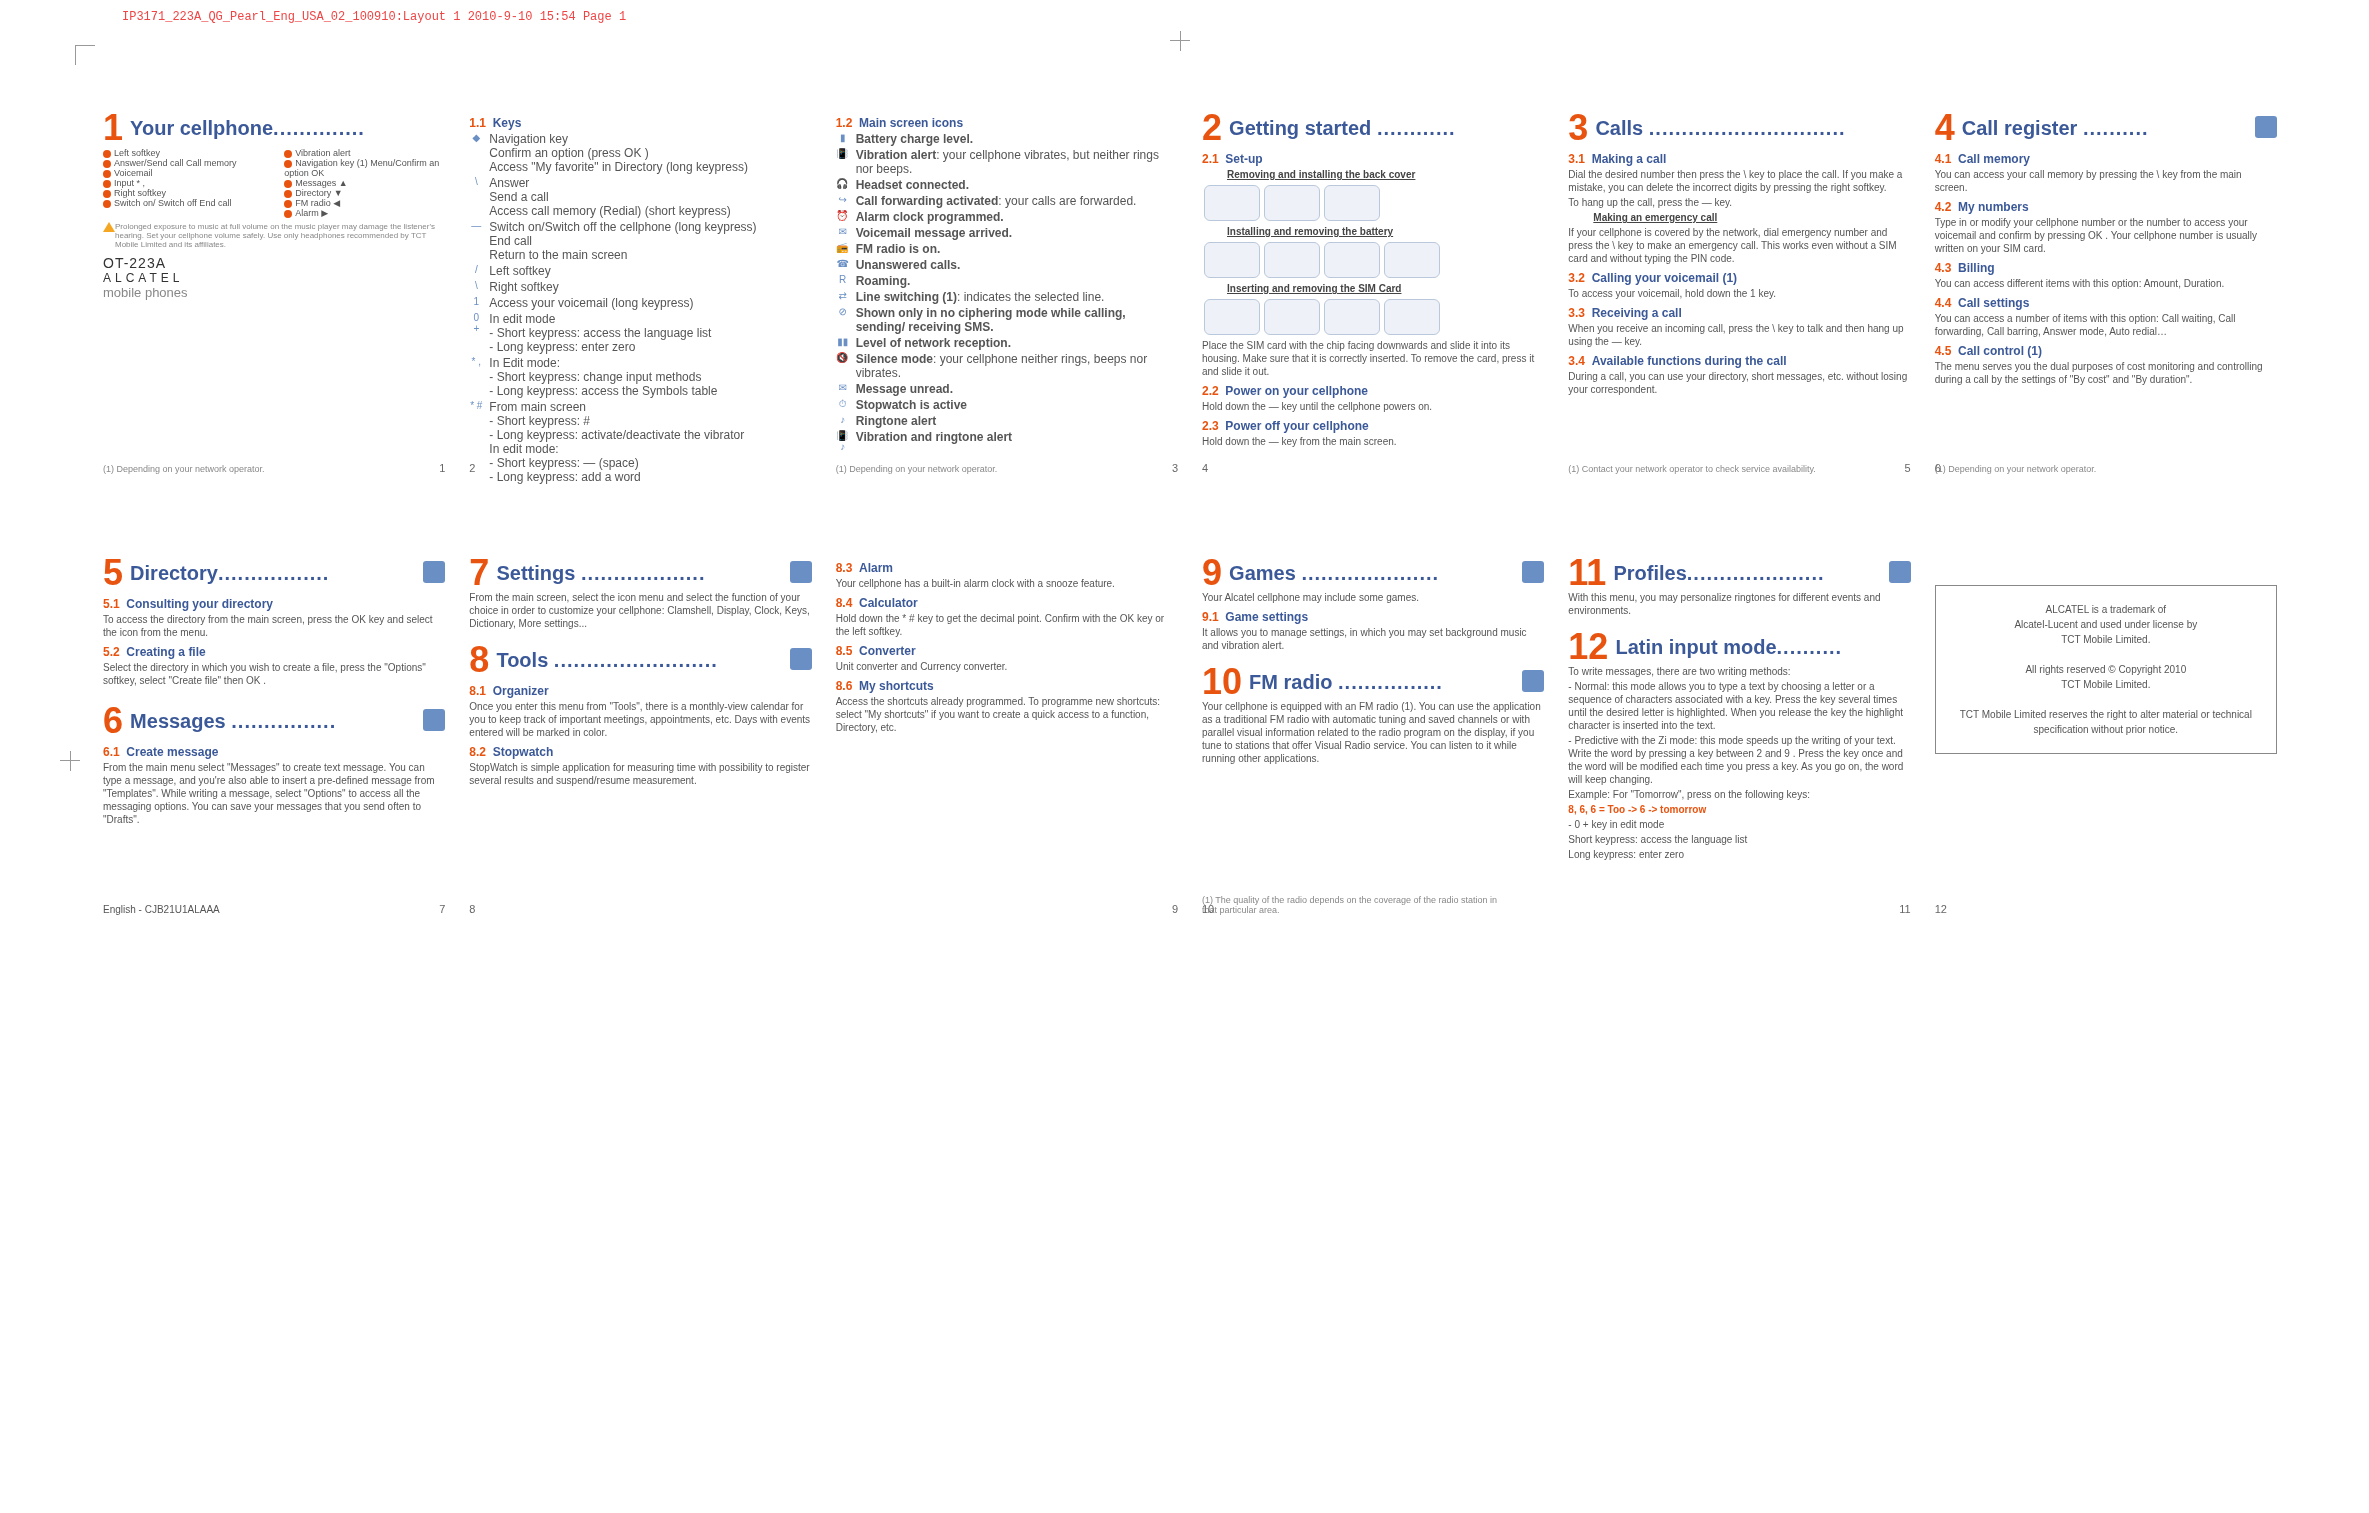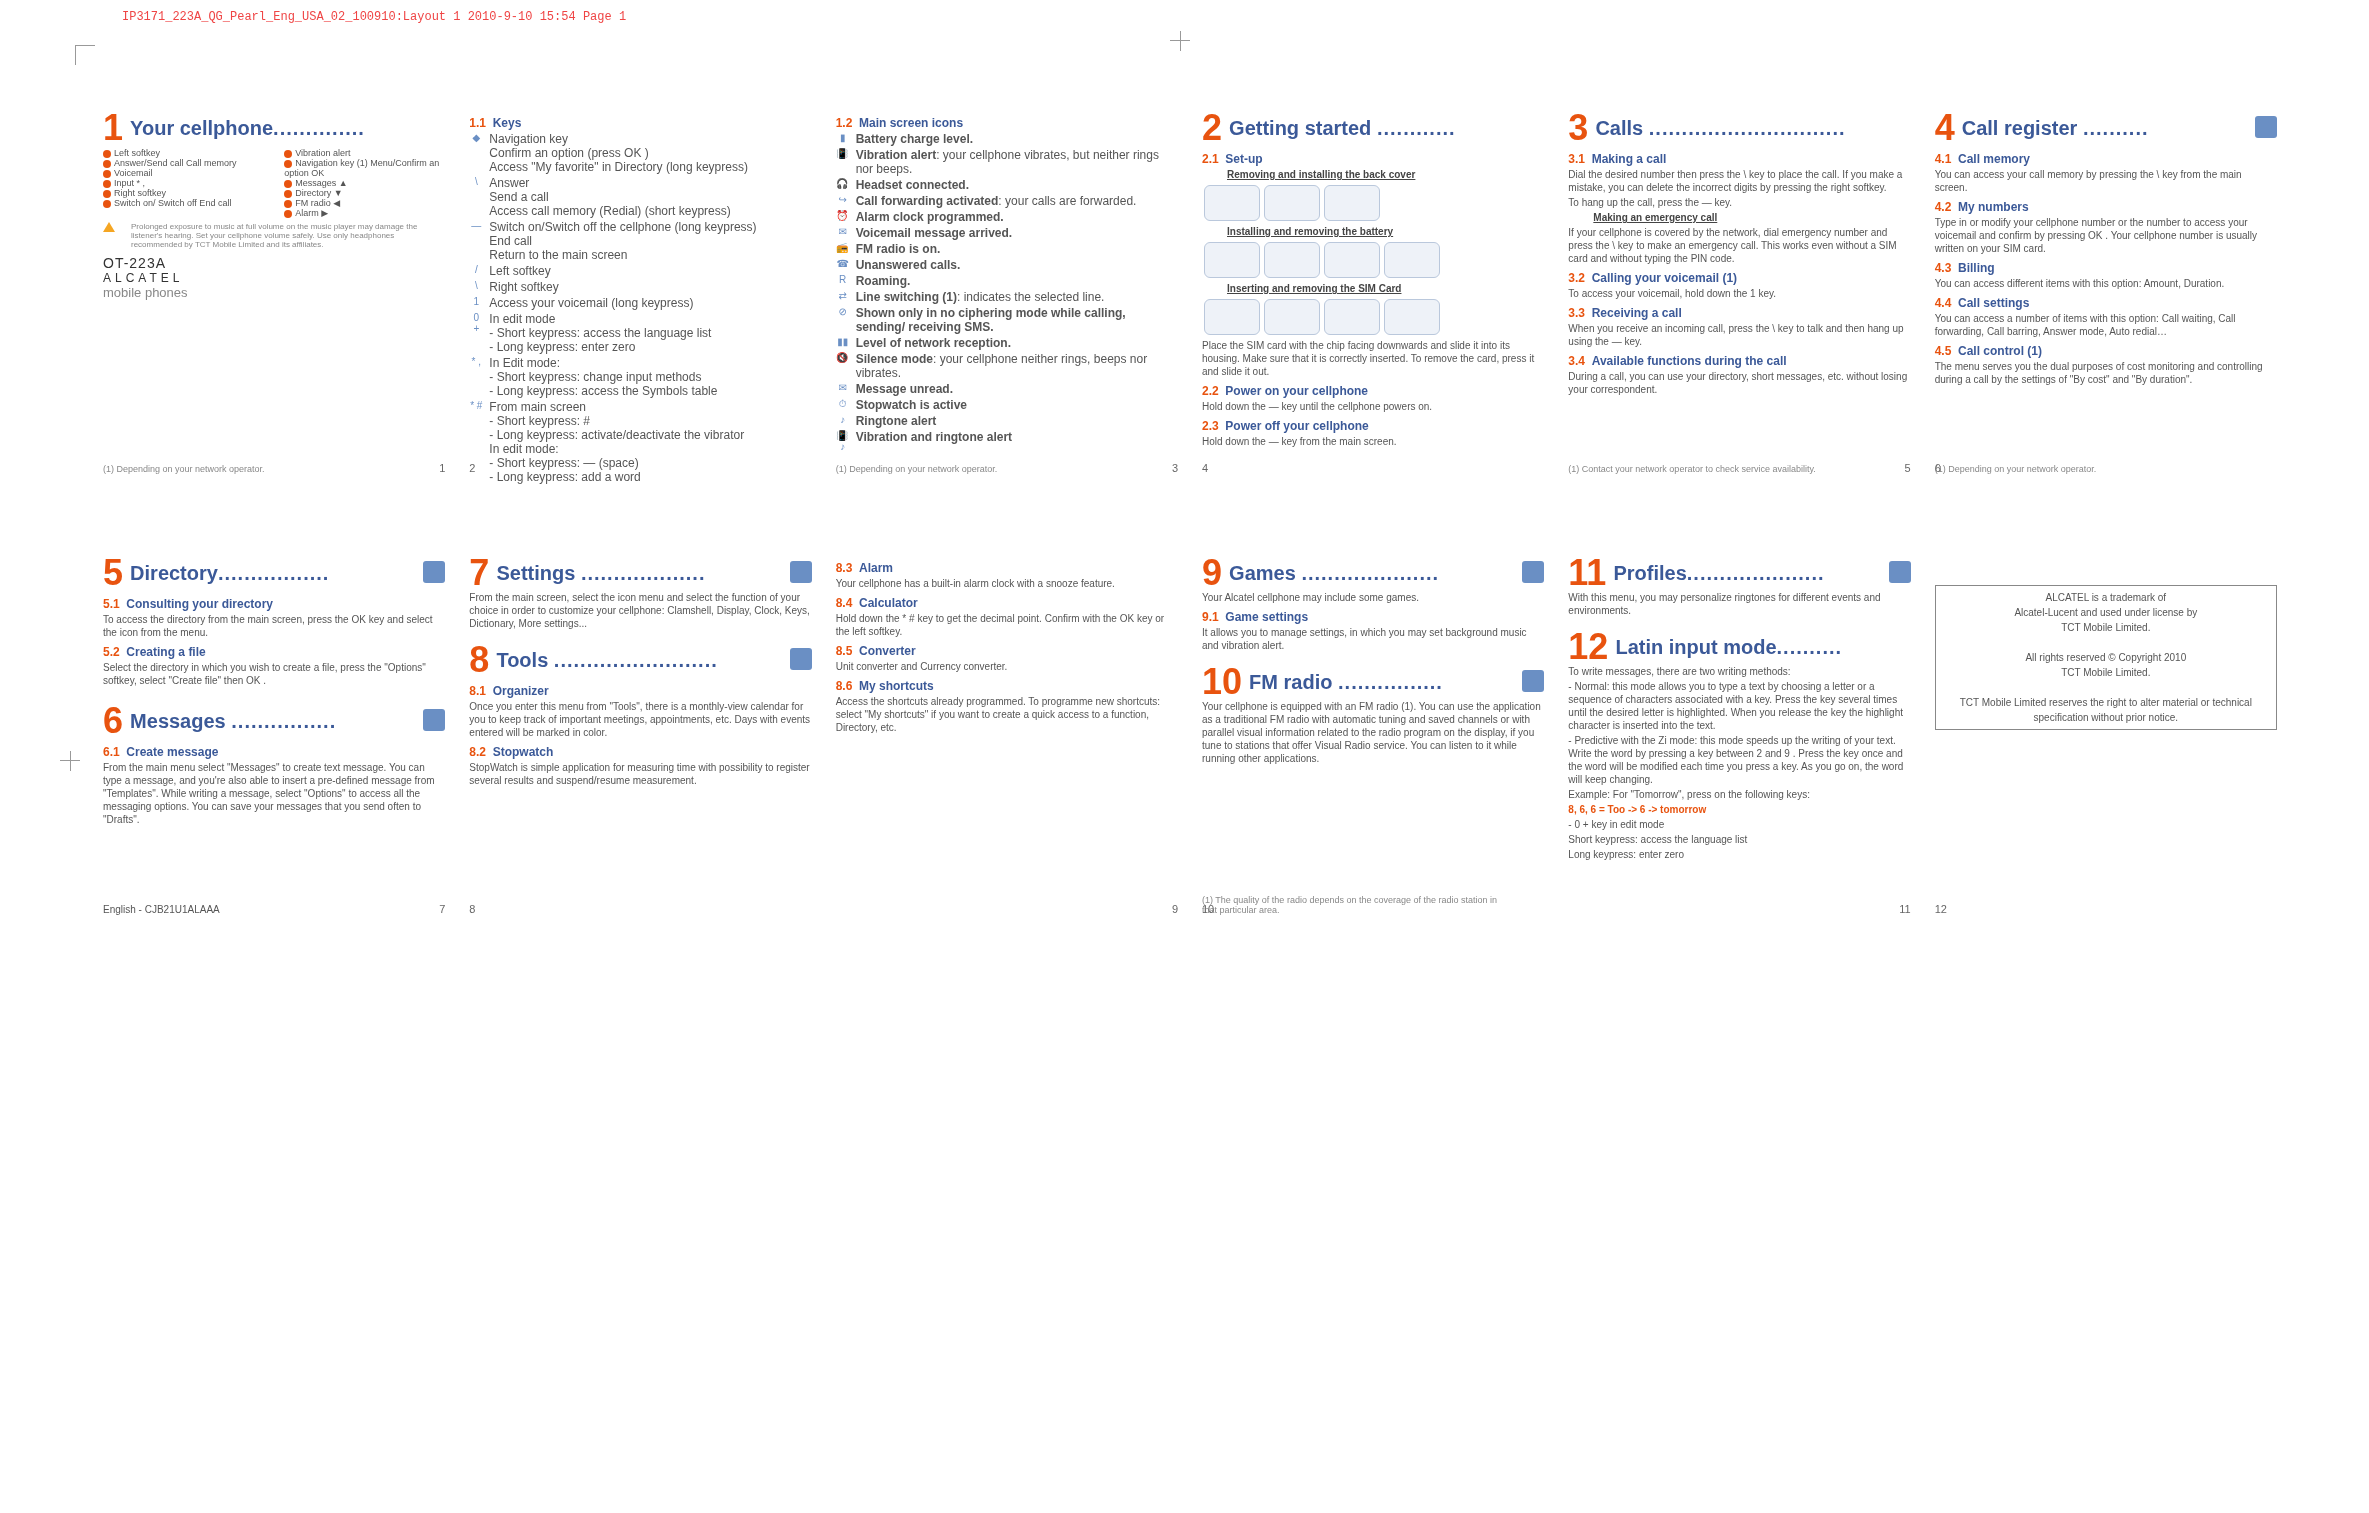--- a/index.html
+++ b/index.html
@@ -101,41 +101,41 @@
     content:'';
     position:absolute;
     top:50%; left:15%;
     width:70%; height:40%;
     background: radial-gradient(circle,#e6eef8 20%, #b8c9e0 80%);
     border-radius: 8px;
   }
   .ledtext { font-size:9px; color:#888; }
   .legend { font-size:9px; color:#555; }
   .legend .dot { display:inline-block; width:8px;height:8px;border-radius:50%;background:#e8530f;margin-right:3px;vertical-align:middle;}
-  .warn { font-size:8px; color:#888; display:flex; gap:16px; margin-top:4px;}
+  .warn { font-size:8px; color:#888; display:flex; gap:0; margin-top:4px;}
   .warn .tri { width:0;height:0;border-left:6px solid transparent;border-right:6px solid transparent;border-bottom:10px solid #f5a623;flex-shrink:0;}
   .model { font-size:14px; letter-spacing:1px; margin-top:6px; color:#333;}
   .brand { font-size:12px; letter-spacing:4px; color:#333;}
   .brandsub { font-size:13px; color:#888;}
   .footnote { position:absolute; bottom:16px; left:8px; font-size:9px; color:#888;}
   .pagenum { position:absolute; bottom:16px; font-size:11px; color:#666; }
   .pagenum.right { right:8px; }
   .pagenum.left { left:8px; }
   
   .row2 { top: 505px; }
   .thumb {
     display:inline-block; width:56px;height:36px;
     background: #eef2f8;
     border:1px solid #bac8dc;
     border-radius:6px;
     margin:2px;
   }
   .trademark-box {
     border: 1px solid #888;
-    padding: 4px;
+    padding: 16px;
     text-align:center;
     font-size:10px;
     color:#555;
     margin-top:30px;
     line-height:1.5;
   }
   .u { text-decoration: underline; padding-left: 25px; }
   .oicon { color:#e8530f; font-weight:bold;}
   .english-code { font-size:10px; color:#555; }
 </style>

